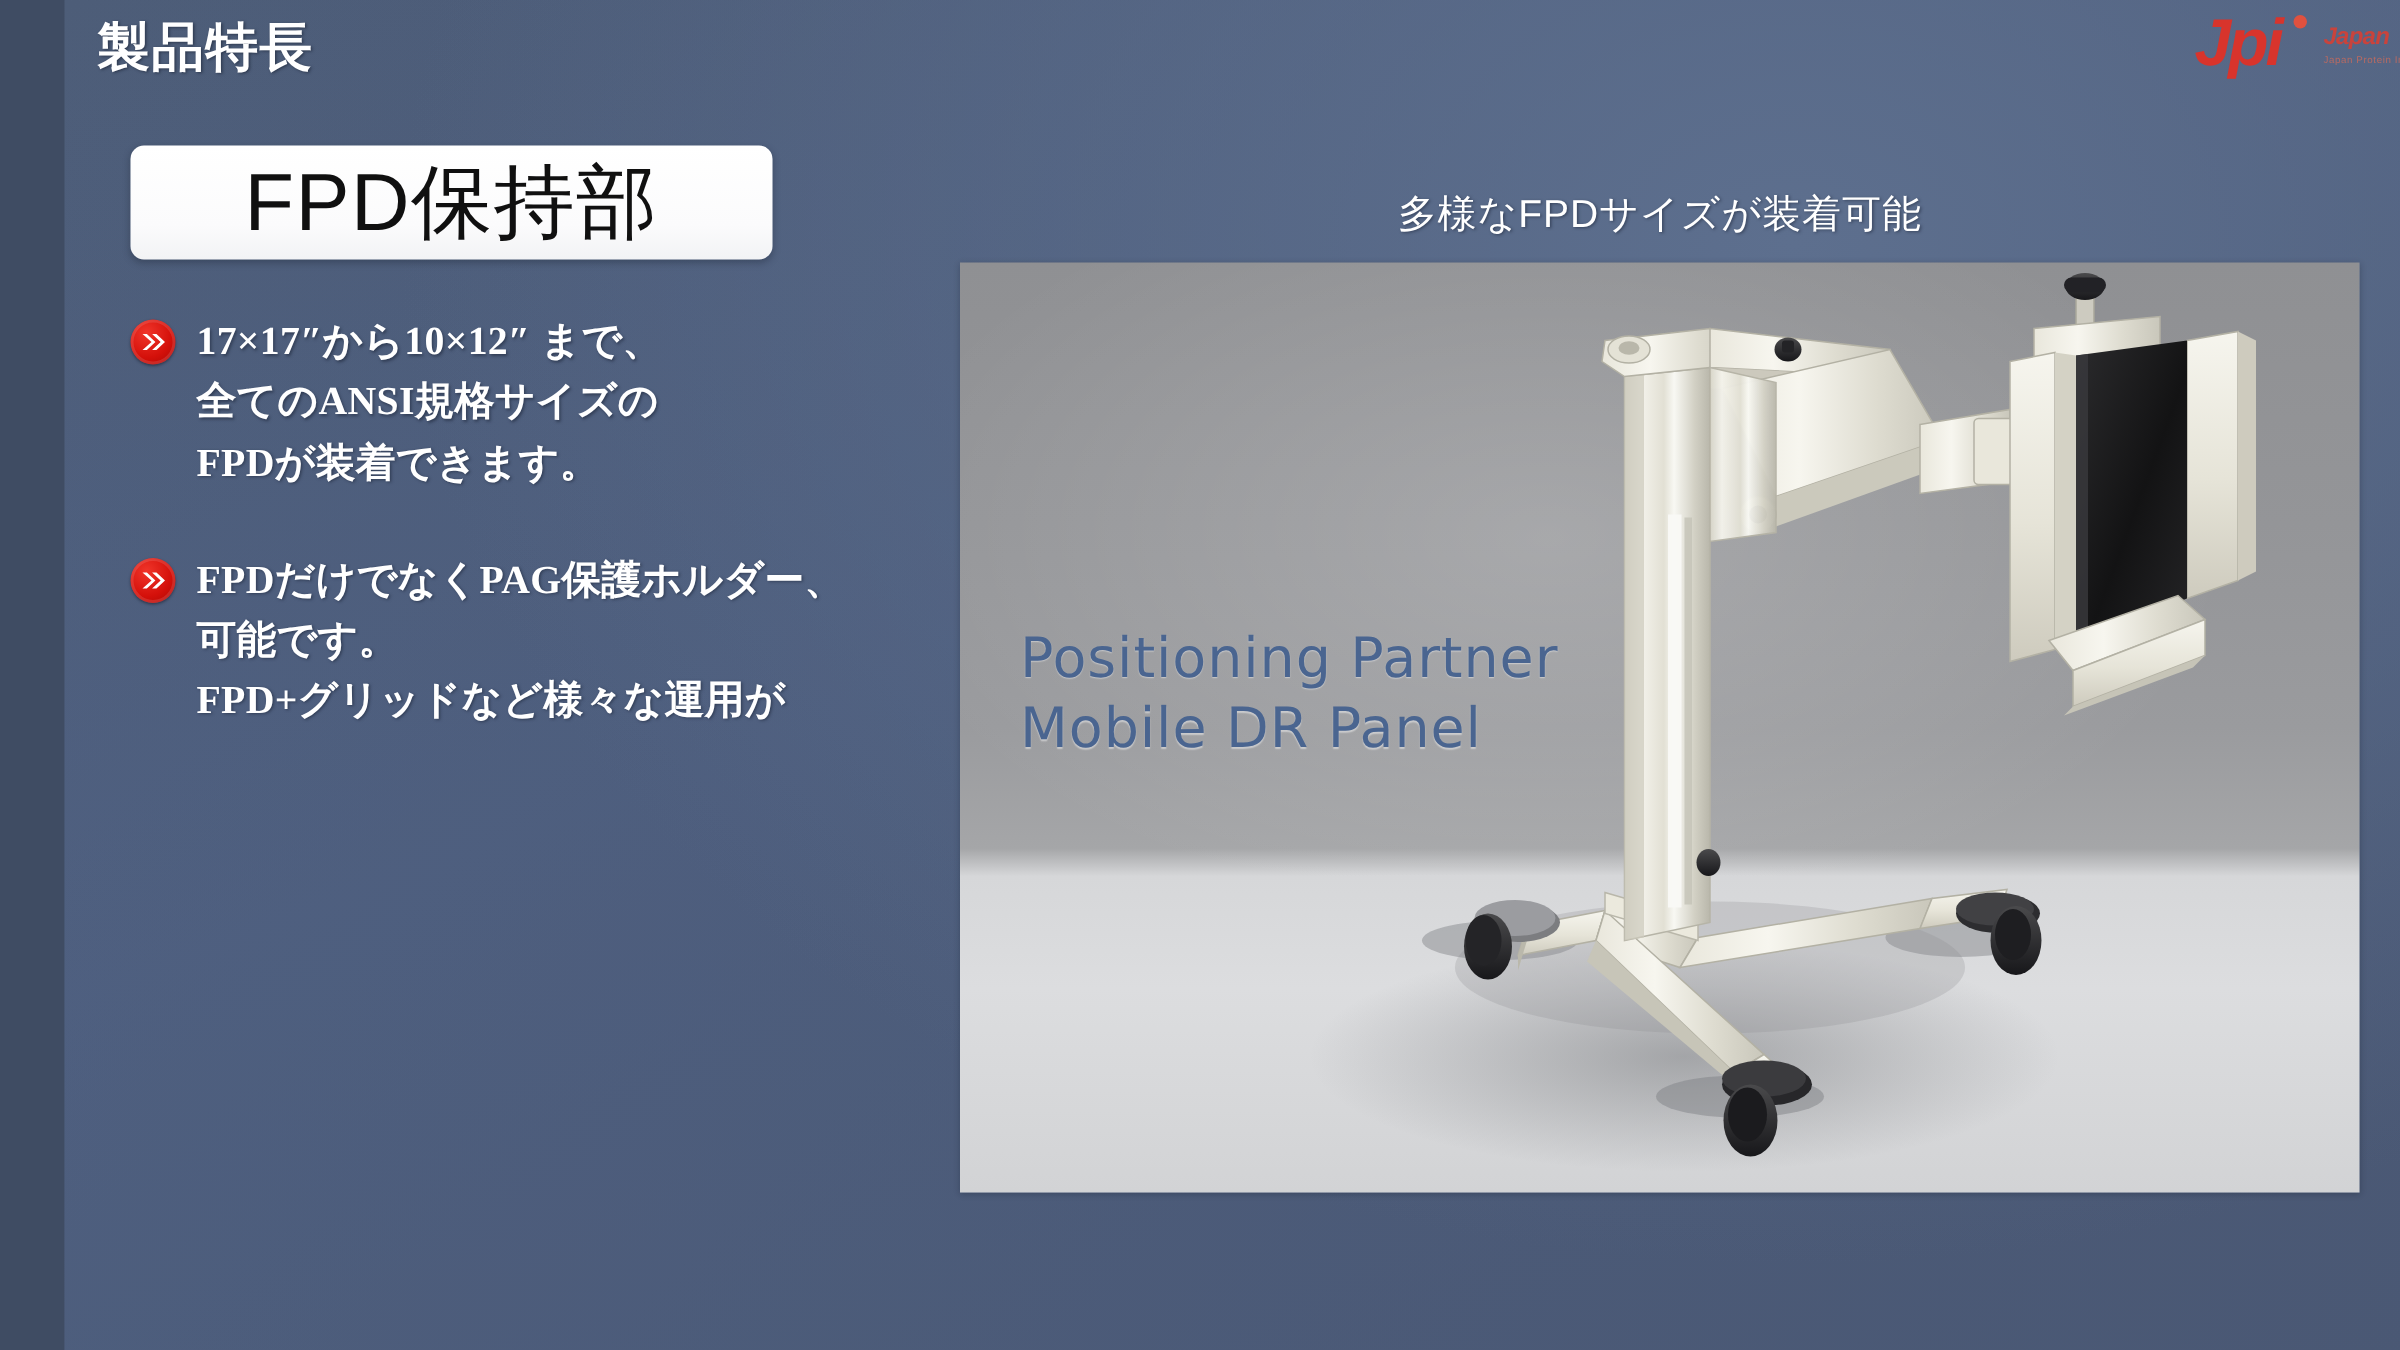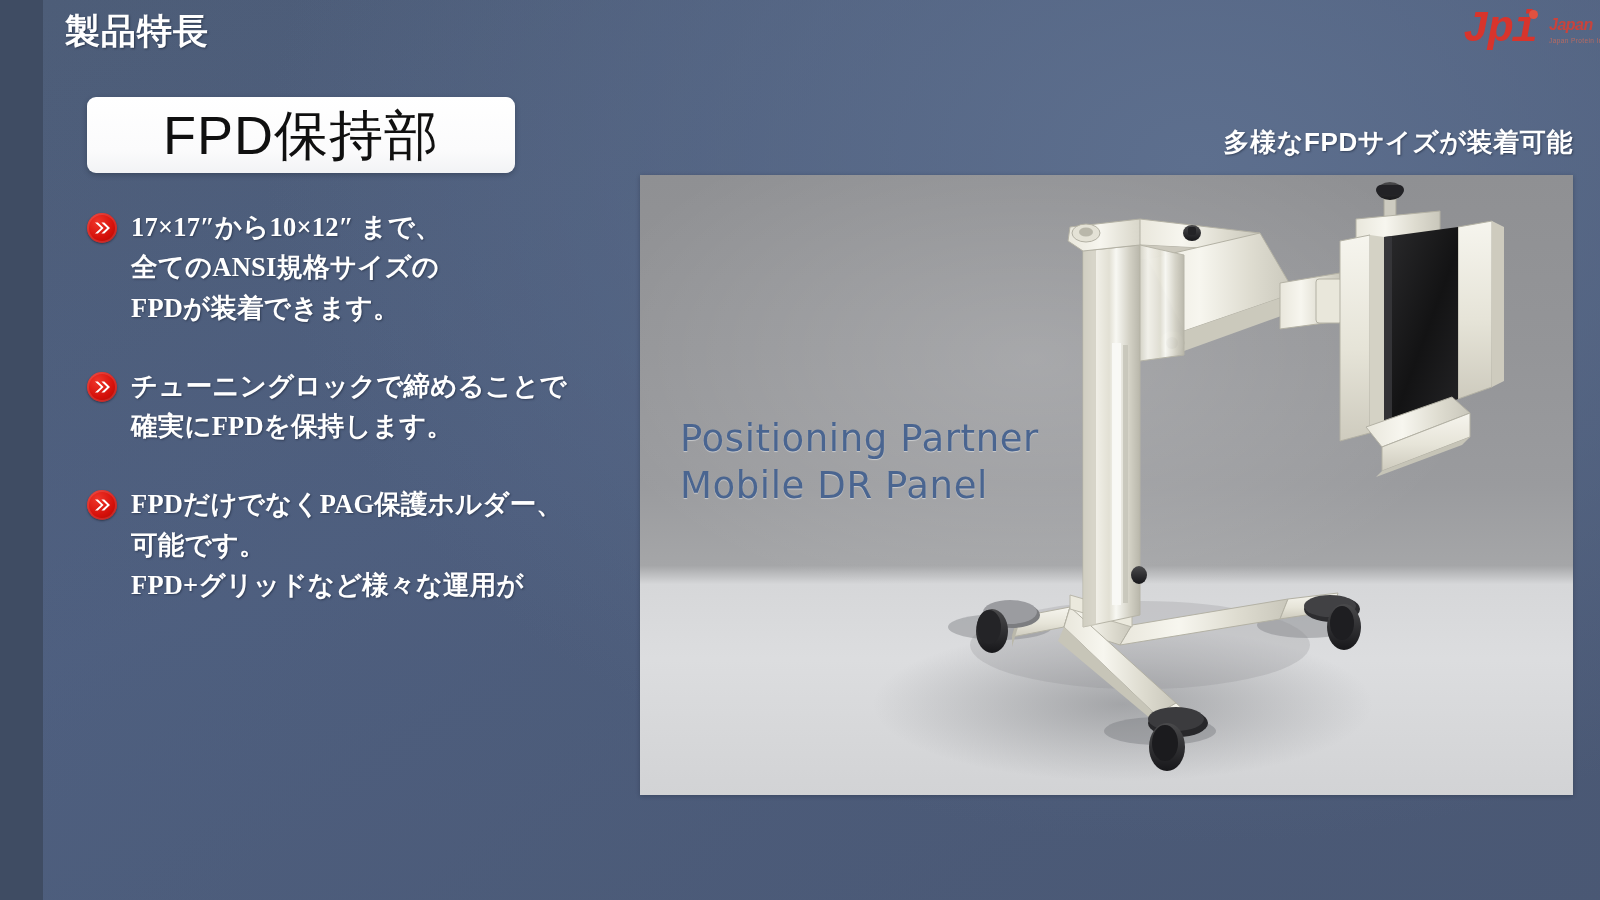--- a/index.html
+++ b/index.html
@@ -45,21 +45,21 @@
     height: 54px;
   }
   #logo .logo-mark {
     position: absolute;
     left: 6px;
     top: 0px;
     font-size: 44px;
     font-weight: bold;
     font-style: italic;
     color: #d8342c;
-    font-family: Liberation Mono, monospace;
+    font-family: Liberation Sans, sans-serif;
     letter-spacing: -2px;
     line-height: 50px;
     filter: blur(.35px);
     text-align: right;
   }
   #logo .logo-dot {
     position: absolute;
     left: 72px;
     top: 6px;
     width: 9px;
@@ -156,24 +156,24 @@
     letter-spacing: .2px;
   }
   .bullet-text .ln { display: block; white-space: nowrap; font-family: Liberation Serif, serif; }
 
   
   #photo-caption {
     position: absolute;
     left: 597px;
     top: 125px;
     width: 933px;
-    text-align: right;
+    text-align: center;
     color: #ffffff;
     font-size: 26px;
-    font-weight: bold;
+    font-weight: normal;
     letter-spacing: .6px;
     text-shadow: 1px 1px 2px rgba(22,30,48,.5);
   }
 
   
   #product-photo {
     position: absolute;
     left: 597px;
     top: 175px;
     width: 933px;
@@ -258,35 +258,20 @@
           </svg>
         </span>
       </span>
       <span class="bullet-text">
         <span class="ln">17×17″から10×12″ まで、</span>
         <span class="ln">全てのANSI規格サイズの</span>
         <span class="ln">FPDが装着できます。</span>
       </span>
     </div>
 
-    <div class="bullet-item">
-      <span class="bullet-icon">
-        <span class="ring"></span>
-        <span class="chev">
-          <svg width="18" height="14" viewBox="0 0 18 14" aria-hidden="true">
-            <path d="M2 1.6 L8 7 L2 12.4 L4.9 12.4 L10.6 7 L4.9 1.6 Z" fill="#ffffff"></path>
-            <path d="M8.4 1.6 L14.1 7 L8.4 12.4 L11.3 12.4 L17 7 L11.3 1.6 Z" fill="#ffffff"></path>
-          </svg>
-        </span>
-      </span>
-      <span class="bullet-text">
-        <span class="ln">チューニングロックで締めることで</span>
-        <span class="ln">確実にFPDを保持します。</span>
-      </span>
-    </div>
 
     <div class="bullet-item">
       <span class="bullet-icon">
         <span class="ring"></span>
         <span class="chev">
           <svg width="18" height="14" viewBox="0 0 18 14" aria-hidden="true">
             <path d="M2 1.6 L8 7 L2 12.4 L4.9 12.4 L10.6 7 L4.9 1.6 Z" fill="#ffffff"></path>
             <path d="M8.4 1.6 L14.1 7 L8.4 12.4 L11.3 12.4 L17 7 L11.3 1.6 Z" fill="#ffffff"></path>
           </svg>
         </span>

